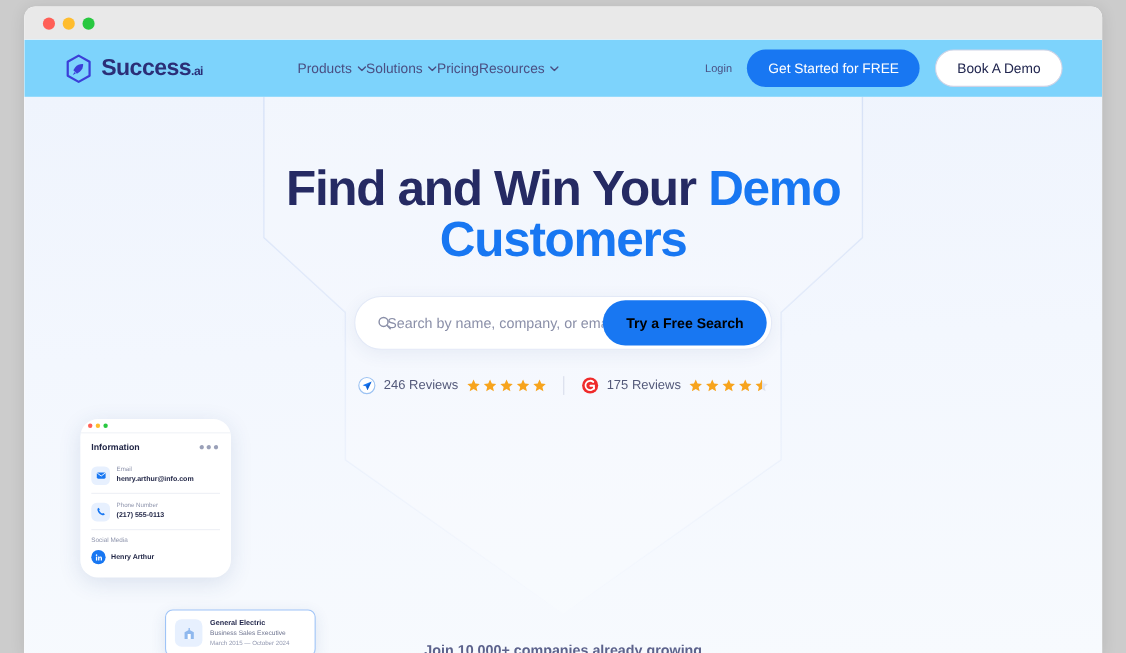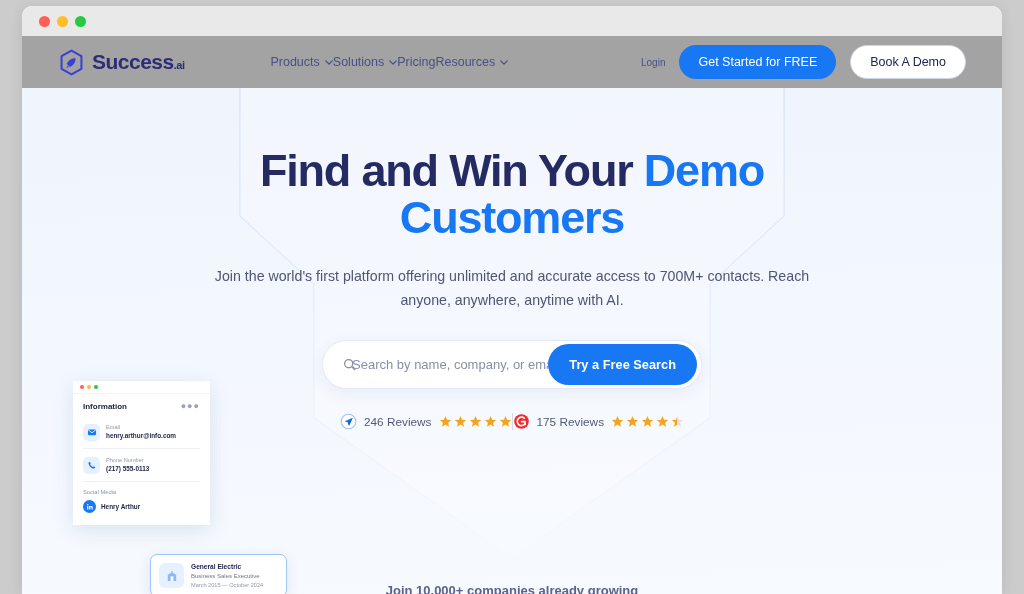--- a/index.html
+++ b/index.html
@@ -20,21 +20,21 @@
     height:30px; background:#e9e9e9; display:flex; align-items:center;
     padding-left:17px; gap:7px; border-radius:10px 10px 0 0;
   }
   .dot { width:11px; height:11px; border-radius:50%; }
   .dot.red{background:#ff5f57;} .dot.yellow{background:#ffbd2e;} .dot.green{background:#28c840;}
 
   .viewport { position:relative; height:558px; background:#ffffff; overflow:hidden; }
 
   
   .site-header {
-    position:relative; z-index:20; height:52px; background:#a3a3a3;
+    position:relative; z-index:20; height:52px; background:#7dd3fc;
     display:flex; padding:0 36px;
   }
   .logo { display:flex; align-items:center; gap:7px; }
   .logo-mark { width:27px; height:27px; flex:none; }
   .logo-text { font-size:21px; font-weight:700; color:#2b2e77; letter-spacing:-.5px; }
   .logo-text .ai { font-size:11px; font-weight:700; }
 
   .nav { display:flex; align-items:center; margin-left:86px; }
   .nav-item {
     display:flex; align-items:center; gap:5px; font-size:12.5px;
@@ -91,36 +91,36 @@
     padding:4px 4px 4px 20px; box-shadow:0 4px 16px rgba(40,70,130,.07);
   }
   .search-icon { width:13px; height:13px; flex:none; margin-right:-6px; }
   .search-input {
     flex:1; border:none; outline:none; background:transparent;
     font-family:"Liberation Sans", sans-serif; font-size:13px; color:#3a3f5c;
     padding-left:2px; min-width:0;
   }
   .search-input::placeholder { color:#8a8fa8; }
   .search-btn {
-    background:#1877f2; color:#ffffff; border:none; border-radius:22px;
+    background:#1877f2; color:#000000; border:none; border-radius:22px;
     font-size:12.8px; font-weight:600; padding:0 21px; height:41px; cursor:pointer;
     font-family:"Liberation Sans", sans-serif; white-space:nowrap;
   }
 
   
-  .reviews { margin-top:24px; display:flex; align-items:center; }
+  .reviews { margin-top:24px; display:flex; align-items:center; gap:15px; }
   .review-group { display:flex; align-items:center; gap:7px; }
   .review-count { font-size:11.8px; color:#53597a; white-space:nowrap; }
   .stars { display:flex; gap:2px; }
   .divider-v { width:1px; height:17px; background:#d7dceb; }
 
   
   .info-card {
     position:absolute; left:51px; top:293px; width:137px; z-index:6;
-    background:#ffffff; border-radius:0; box-shadow:0 5px 20px rgba(40,70,130,.13);
+    background:#ffffff; border-radius:16px; box-shadow:0 5px 20px rgba(40,70,130,.13);
     overflow:hidden;
   }
   .info-card-bar { height:13px; display:flex; align-items:center; gap:3px; padding-left:7px; border-bottom:1px solid #f0f2f7;}
   .minidot { width:4px; height:4px; border-radius:50%; }
   .info-card-body { padding:8px 10px 12px; }
   .info-title-row { display:flex; align-items:center; justify-content:space-between; margin-bottom:8px; }
   .info-title { font-size:8px; font-weight:700; color:#222747; }
   .info-dots { font-size:9px; color:#9aa0b8; letter-spacing:1px; line-height:1; }
   .info-row { display:flex; align-items:center; gap:6px; padding:4px 0; }
   .info-tile { width:17px; height:17px; border-radius:5px; background:#e7f0fe;
@@ -220,21 +220,20 @@
       </svg>
 
       <div class="hero-content">
 
 
         <h1 class="headline">
           <span>Find and Win Your </span><span class="accent">Demo</span>
           <span class="accent">Customers</span>
         </h1>
 
-        <p class="subhead">Join the world's first platform offering unlimited and accurate access to 700M+ contacts. Reach anyone, anywhere, anytime with AI.</p>
 
         <div class="search-wrap">
           <svg class="search-icon" viewBox="0 0 16 16">
             <circle cx="7" cy="7" r="5" fill="none" stroke="#8a8fa8" stroke-width="1.6"></circle>
             <path d="M10.8 10.8 L14.5 14.5" stroke="#8a8fa8" stroke-width="1.6" stroke-linecap="round"></path>
           </svg>
           <input class="search-input" type="text" placeholder="Search by name, company, or email" style="">
           <button class="search-btn">Try a Free Search</button>
         </div>
 

